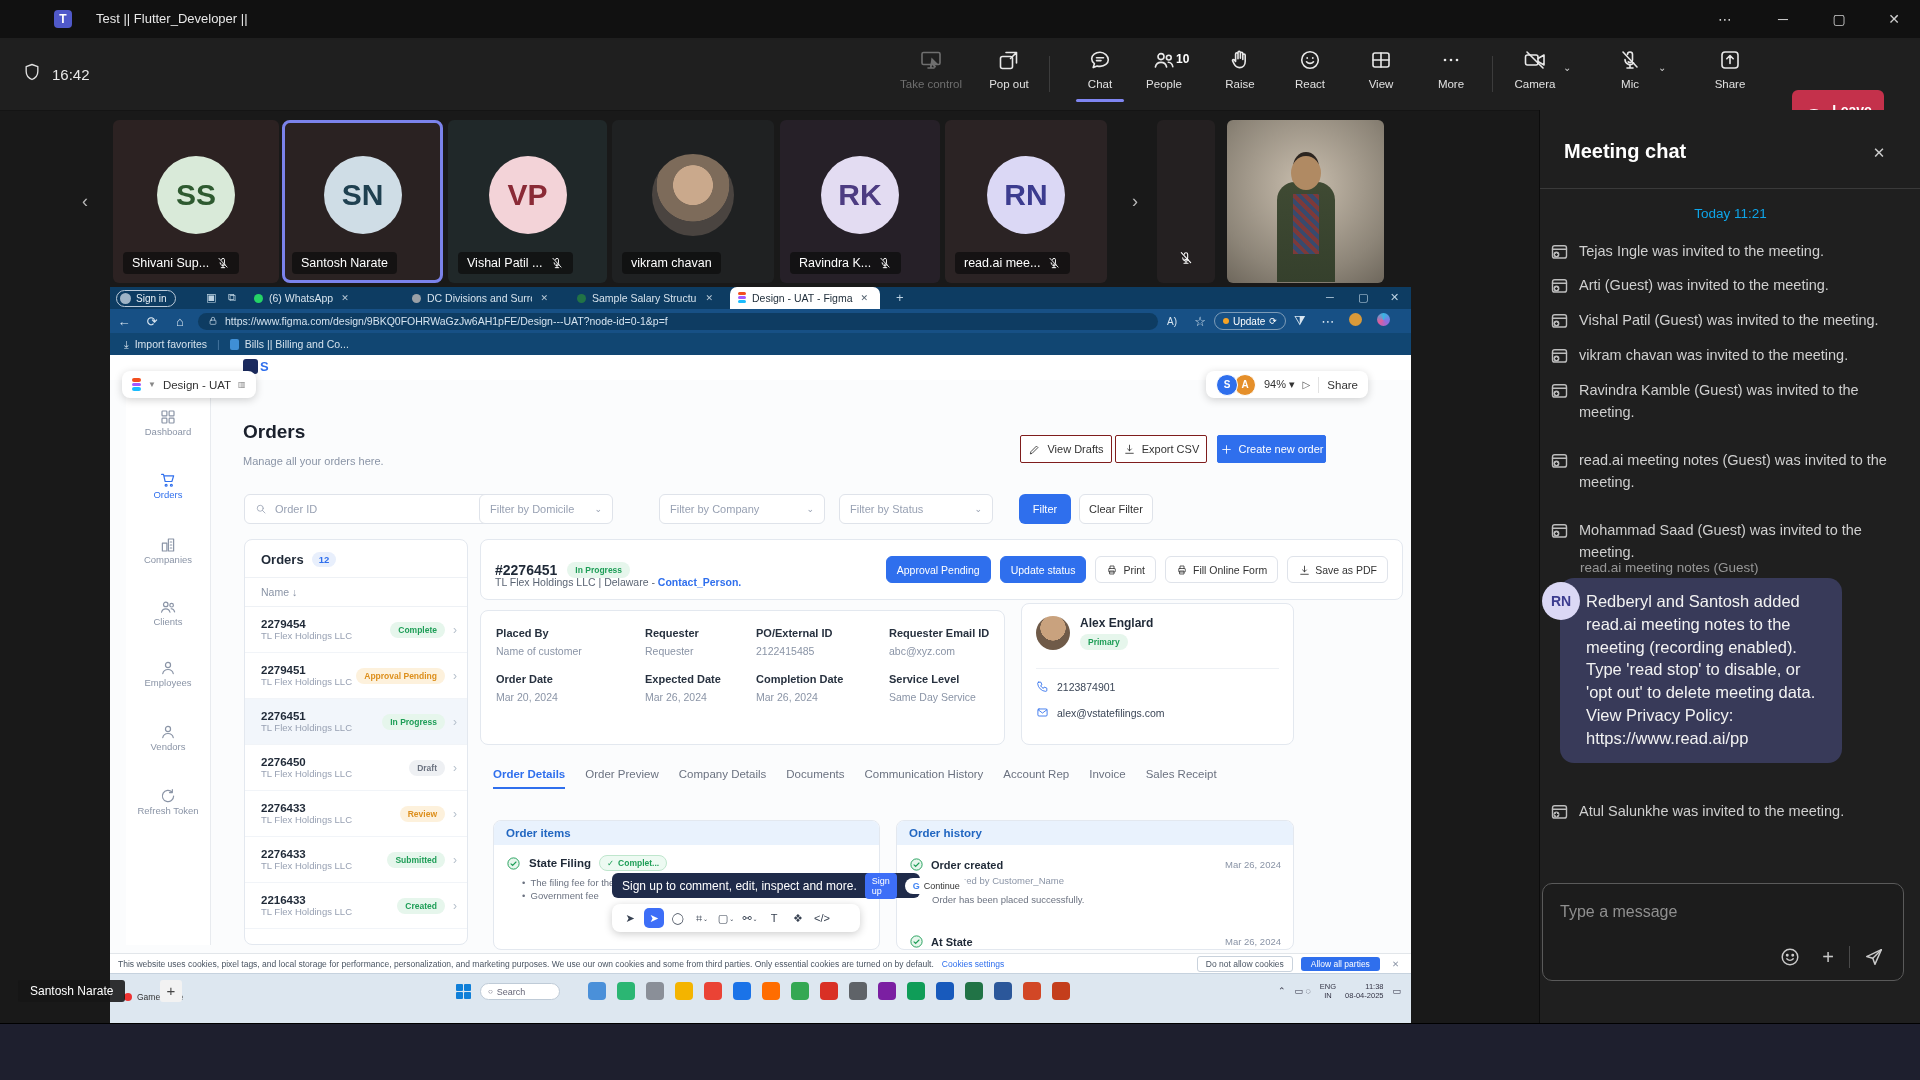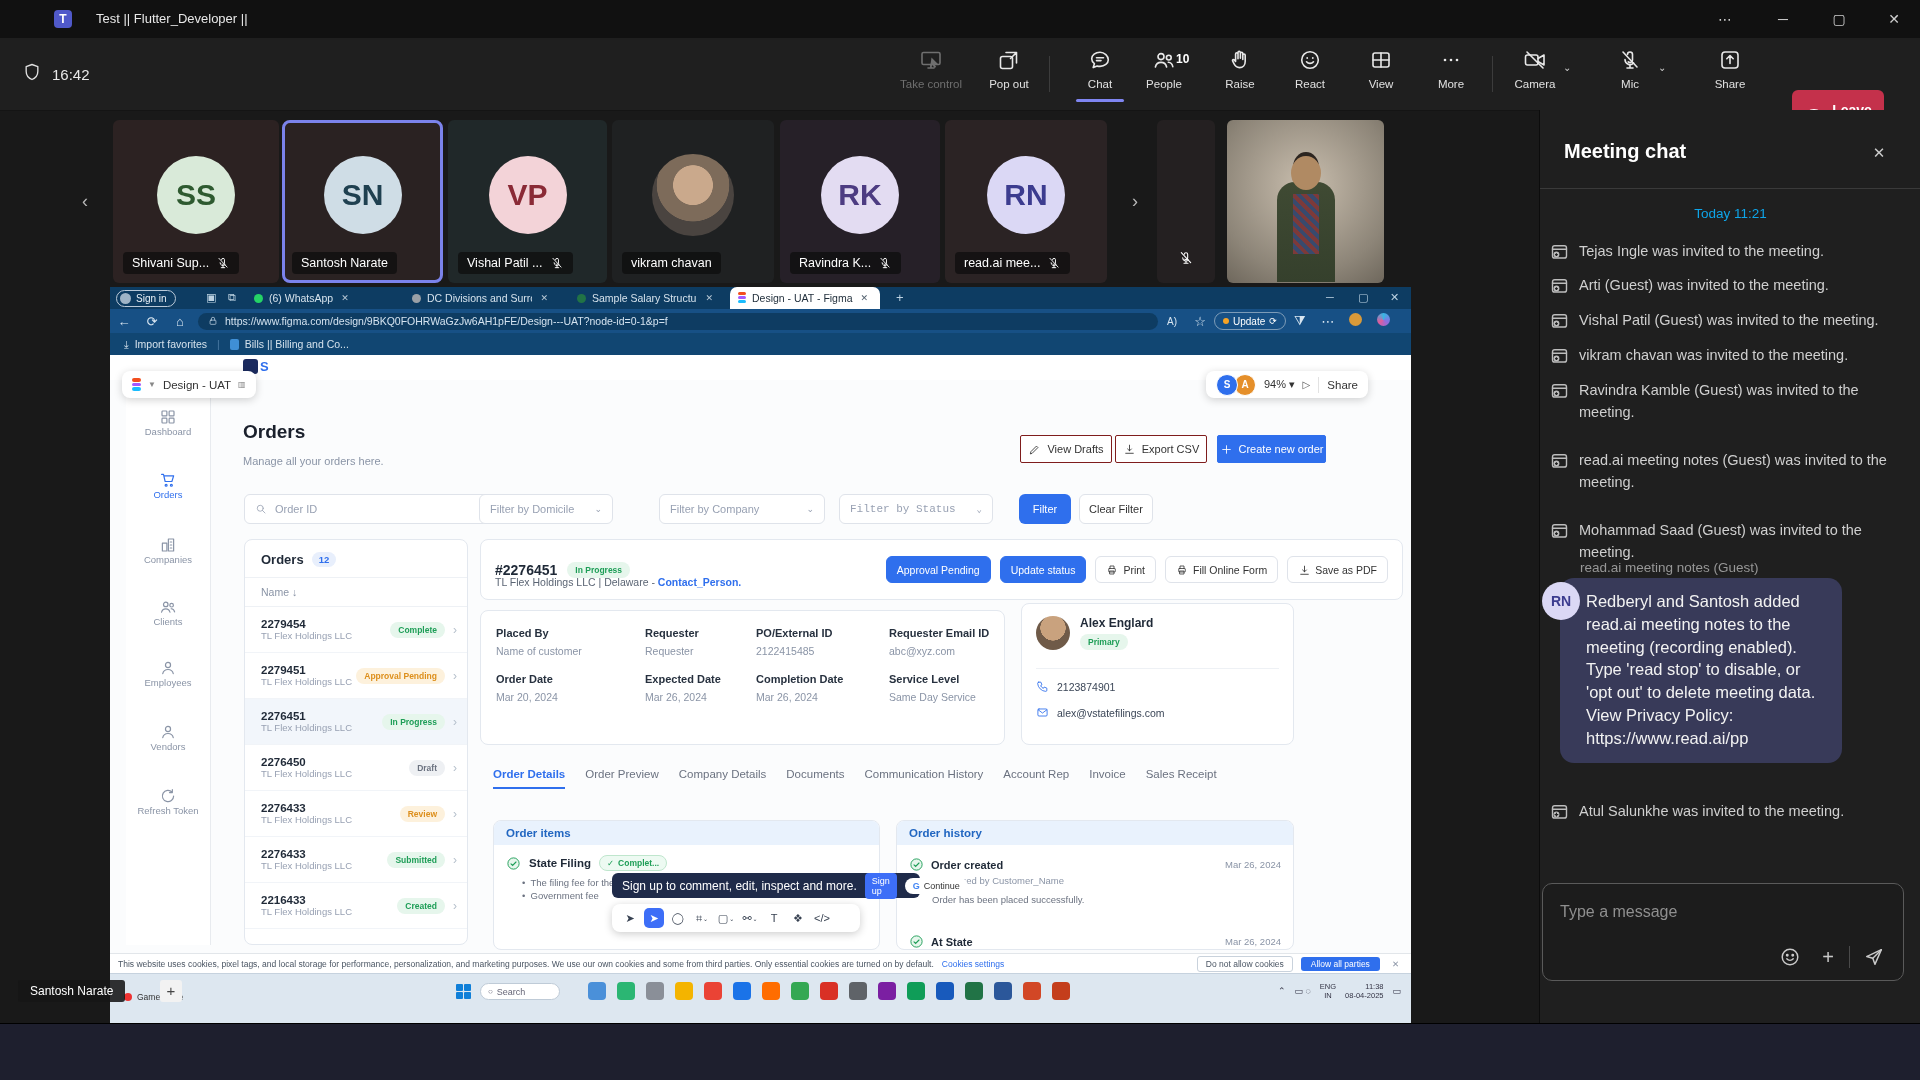--- a/index.html
+++ b/index.html
@@ -622,21 +622,21 @@
       </div>
       <div id="filter-drops">
           <div class="abs filter-ctl" style="left:369px;width:134px;text-align:right;">
             <span>Filter by Domicile</span>
             <span class="cv">⌄</span>
           </div>
           <div class="abs filter-ctl" style="left:549px;width:166px;">
             <span>Filter by Company</span>
             <span class="cv">⌄</span>
           </div>
-          <div class="abs filter-ctl" style="left:729px;width:154px;font-family:Liberation Mono, monospace;">
+          <div class="abs filter-ctl" style="left:729px;width:154px;">
             <span>Filter by Status</span>
             <span class="cv">⌄</span>
           </div>
         </div>
       <div class="abs" id="filter-btn">Filter</div>
       <div class="abs" id="clear-btn">Clear Filter</div>
 
       <div class="abs card" id="list-card">
         <div id="list-head">
           <span id="list-title">Orders</span>

